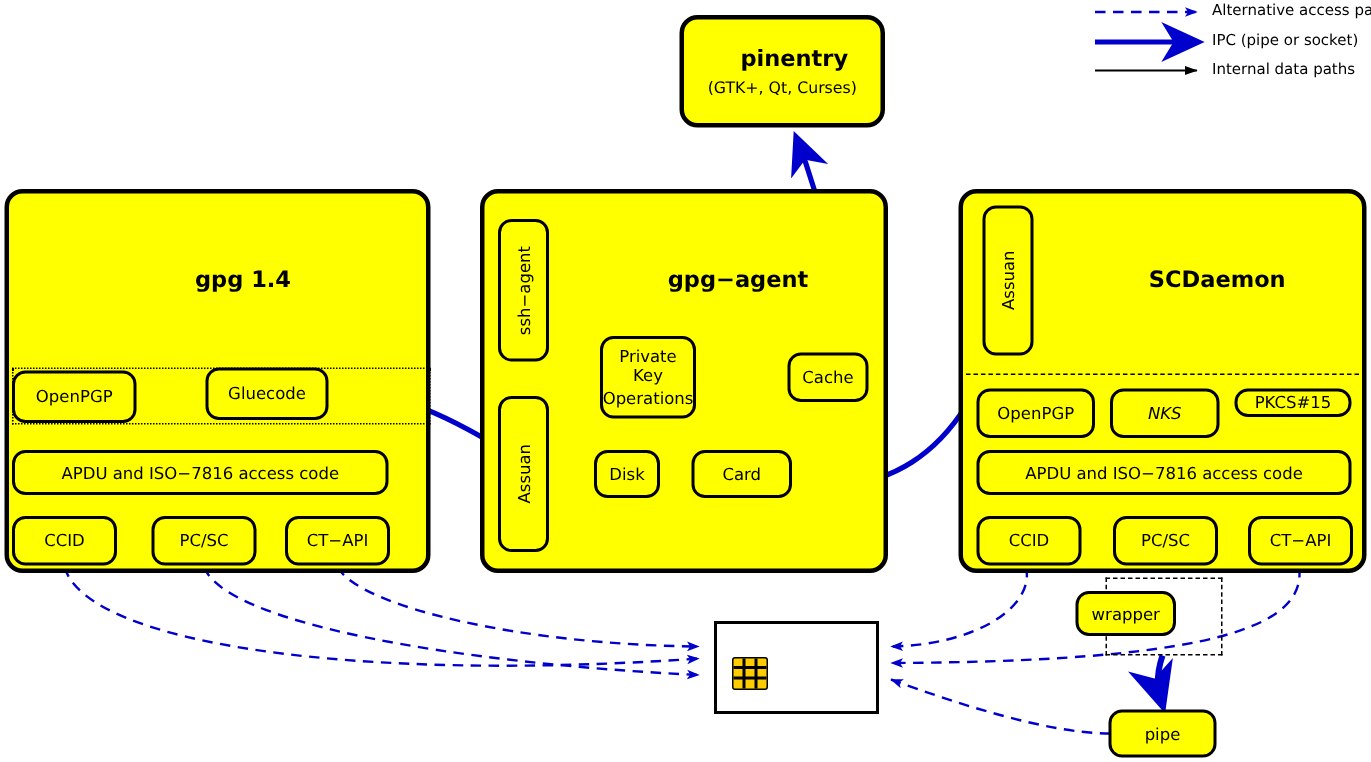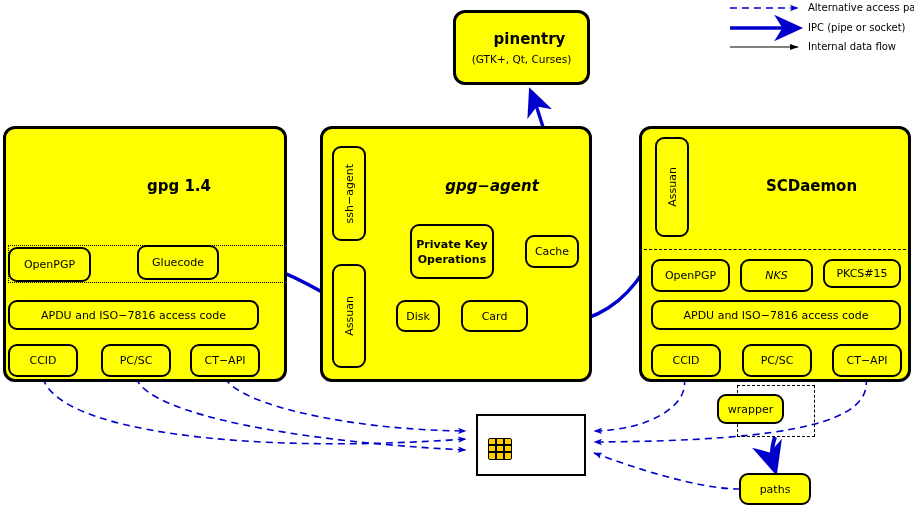--- a/index.html
+++ b/index.html
@@ -103,32 +103,32 @@
   </svg>
 
   <div>
     <svg class="svgroot" viewBox="0 0 914 508">
       <line x1="730" y1="8" x2="798" y2="8" stroke="#0000cc" stroke-width="1.7" stroke-dasharray="7,5" marker-end="url(#dashArrow)"></line>
       <line x1="730" y1="28" x2="798" y2="28" stroke="#0000cc" stroke-width="3.4" marker-end="url(#ipcArrow)"></line>
       <line x1="730" y1="47" x2="798" y2="47" stroke="#000000" stroke-width="1.2" marker-end="url(#blkArrow)"></line>
     </svg>
     <div class="legtext" style="left:808px;top:2px;">Alternative access paths</div>
     <div class="legtext" style="left:808px;top:22px;">IPC (pipe or socket)</div>
-    <div class="legtext" style="left:808px;top:41px;">Internal data flow</div>
+    <div class="legtext" style="left:808px;top:41px;">Internal data paths</div>
   </div>
 
   <div class="box bigbox" style="left:453px;top:10px;width:137px;height:75px;">
     <div class="ctr" style="flex-direction:column;">
       <div class="title">pinentry</div>
       <div class="sub" style="margin-top:5px;">(GTK+, Qt, Curses)</div>
     </div>
   </div>
 
   <div class="box bigbox" style="left:3px;top:126px;width:284px;height:256px;"></div>
-  <div class="lbl title" style="left:21px;top:178px;width:284px;">gpg 1.4</div>
+  <div class="lbl title" style="left:4px;top:178px;width:284px;">gpg 1.4</div>
 
   <div class="dotted" style="left:8px;top:245px;width:279px;height:38px;"></div>
 
   <div class="box" style="left:8px;top:247px;width:83px;height:35px;">
     <div class="ctr small">OpenPGP</div>
   </div>
   <div class="box" style="left:137px;top:245px;width:82px;height:35px;">
     <div class="ctr small">Gluecode</div>
   </div>
 
@@ -140,34 +140,34 @@
     <div class="ctr small">CCID</div>
   </div>
   <div class="box" style="left:101px;top:344px;width:70px;height:33px;">
     <div class="ctr small">PC/SC</div>
   </div>
   <div class="box" style="left:190px;top:344px;width:70px;height:33px;">
     <div class="ctr small">CT−API</div>
   </div>
 
   <div class="box bigbox" style="left:320px;top:126px;width:272px;height:256px;"></div>
-  <div class="lbl title" style="left:360px;top:178px;width:232px;font-style:italic;">gpg−agent</div>
+  <div class="lbl title" style="left:360px;top:178px;width:232px;">gpg−agent</div>
 
   <div class="box" style="left:332px;top:146px;width:34px;height:95px;">
     <div class="ctr">
         <span class="vert">ssh−agent</span>
       </div>
   </div>
   <div class="box" style="left:332px;top:264px;width:34px;height:104px;">
     <div class="ctr">
         <span class="vert">Assuan</span>
       </div>
   </div>
 
-  <div class="box" style="left:410px;top:224px;width:84px;height:55px;font-weight:bold;">
+  <div class="box" style="left:400px;top:224px;width:64px;height:55px;">
     <div class="ctr" style="flex-direction:column;">
       <div class="small">Private Key</div>
       <div class="small" style="margin-top:2px;">Operations</div>
     </div>
   </div>
 
   <div class="box" style="left:525px;top:235px;width:54px;height:33px;">
     <div class="ctr small">Cache</div>
   </div>
 
@@ -188,21 +188,21 @@
   </div>
 
   <div class="dashline" style="left:644px;top:249px;width:262px;"></div>
 
   <div class="box" style="left:651px;top:259px;width:79px;height:33px;">
     <div class="ctr small">OpenPGP</div>
   </div>
   <div class="box" style="left:740px;top:259px;width:73px;height:33px;font-style:italic;">
     <div class="ctr small">NKS</div>
   </div>
-  <div class="box" style="left:823px;top:259px;width:78px;height:29px;">
+  <div class="box" style="left:823px;top:259px;width:78px;height:19px;">
     <div class="ctr small">PKCS#15</div>
   </div>
 
   <div class="box" style="left:651px;top:300px;width:250px;height:30px;">
     <div class="ctr small">APDU and ISO−7816 access code</div>
   </div>
 
   <div class="box" style="left:651px;top:344px;width:70px;height:33px;">
     <div class="ctr small">CCID</div>
   </div>
@@ -212,21 +212,21 @@
   <div class="box" style="left:832px;top:344px;width:70px;height:33px;">
     <div class="ctr small">CT−API</div>
   </div>
 
   <div class="dashbox" style="left:737px;top:385px;width:78px;height:52px;"></div>
   <div class="box" style="left:717px;top:394px;width:67px;height:30px;">
     <div class="ctr small">wrapper</div>
   </div>
 
   <div class="box" style="left:739px;top:473px;width:72px;height:32px;">
-    <div class="ctr small">paths</div>
+    <div class="ctr small">pipe</div>
   </div>
 
   <div class="card" style="left:476px;top:414px;width:110px;height:62px;">
     <div class="chip" style="left:10px;top:22px;width:22px;height:20px;">
       <div class="chipline" style="left:0px;top:5px;width:22px;height:1.5px;"></div>
       <div class="chipline" style="left:0px;top:12px;width:22px;height:1.5px;"></div>
       <div class="chipline" style="left:6px;top:0px;width:1.5px;height:20px;"></div>
       <div class="chipline" style="left:14px;top:0px;width:1.5px;height:20px;"></div>
     </div>
   </div>

